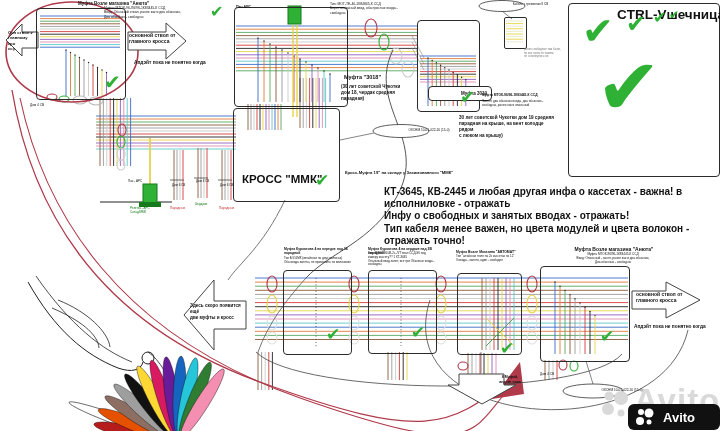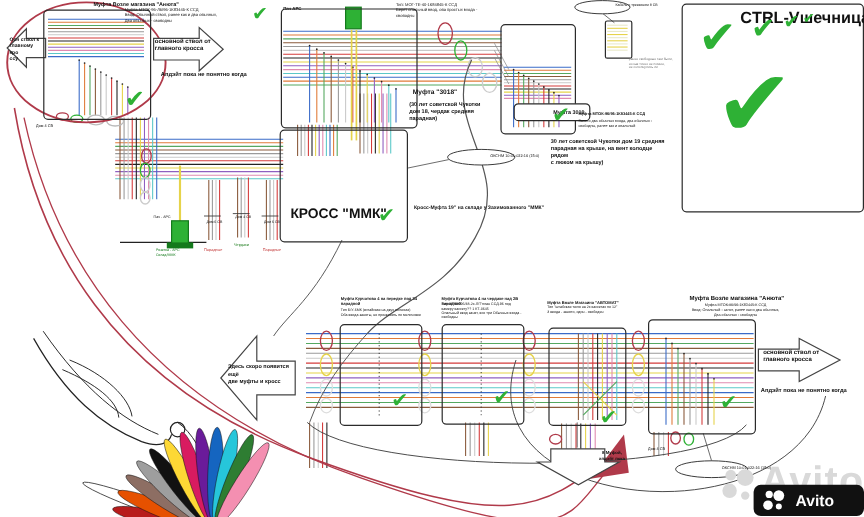--- a/index.html
+++ b/index.html
@@ -431,20 +431,25 @@
 не схлопнулись ли</div>
   <div class="lbl b" style="left:482px;top:93px;width:90px;font-size:3.3px;">Муфта МТОК-96/96-1К83445-К ССД</div>
   <div class="lbl" style="left:482px;top:100px;width:90px;font-size:3.1px;">Занято два обычных входа, два обычных -
 свободны, ранее как и опальный</div>
   <div class="lbl b" style="left:459px;top:115px;width:100px;font-size:4.6px;">30 лет советской Чукотки дом 19 средняя
 парадная на крыше, на вент колодце рядом
 с люком на крышу)</div>
 
   <div class="lbl b ctr" id="ctrl-title" style="left:568px;top:6px;width:150px;">CTRL-Vшечница</div>
 
+  <div class="lbl" id="manifesto" style="left:384px;top:186px;width:336px;">КТ-3645, КВ-2445 и любая другая инфа о кассетах - важна! в
+исполниловке - отражать
+Инфу о свободных и занятых вводах - отражать!
+Тип кабеля менее важен, но цвета модулей и цвета волокон -
+отражать точно!</div>
 
   <div class="lbl b" style="left:284px;top:247px;width:70px;font-size:3.4px;">Муфта Курчатова 4 на передке под 34
 парадной</div>
   <div class="lbl" style="left:284px;top:257px;width:74px;font-size:3px;">Тип Б/У-6МК (китайская на двух полюсах)
 Оба ввода заняты, не прозвонить по мелочовке</div>
   <div class="lbl b" style="left:368px;top:247px;width:78px;font-size:3.4px;">Муфта Курчатова 4 на чердаке над 2В парадной</div>
   <div class="lbl" style="left:368px;top:252px;width:80px;font-size:3px;">Тип: МТОК 96/48-2с-Л/Т'план ССД-96 под
 камеру кассету?? 1 КТ-3645
 Опальный ввод занят, все три Обычных входа -
 свободны</div>

